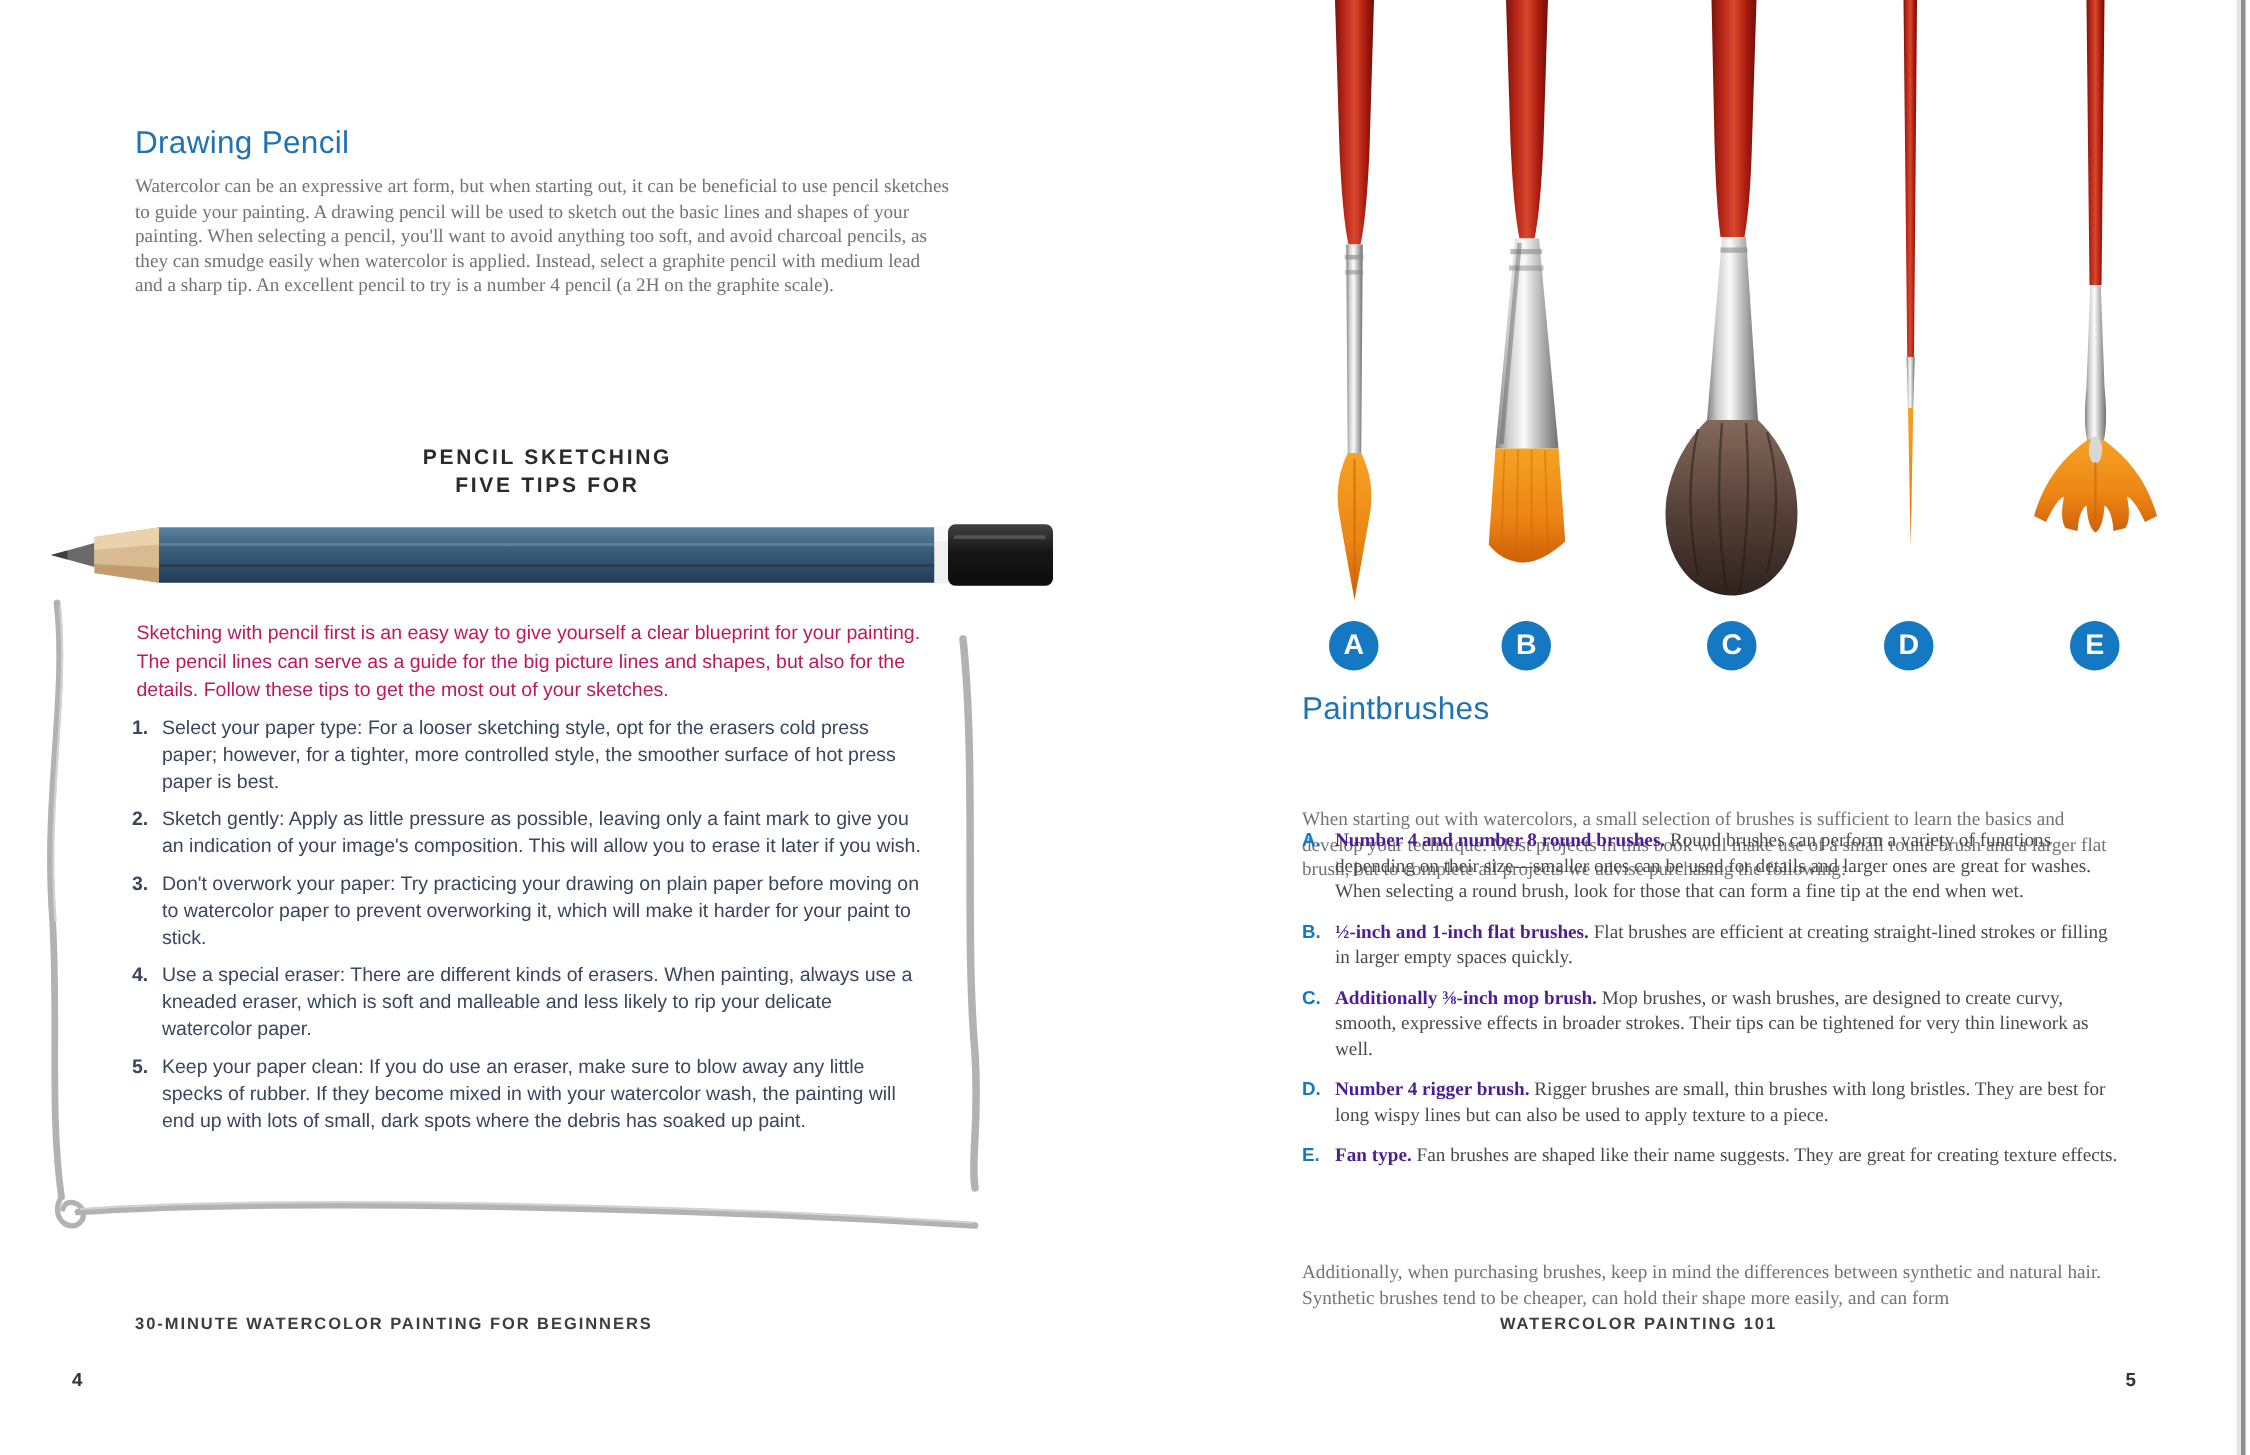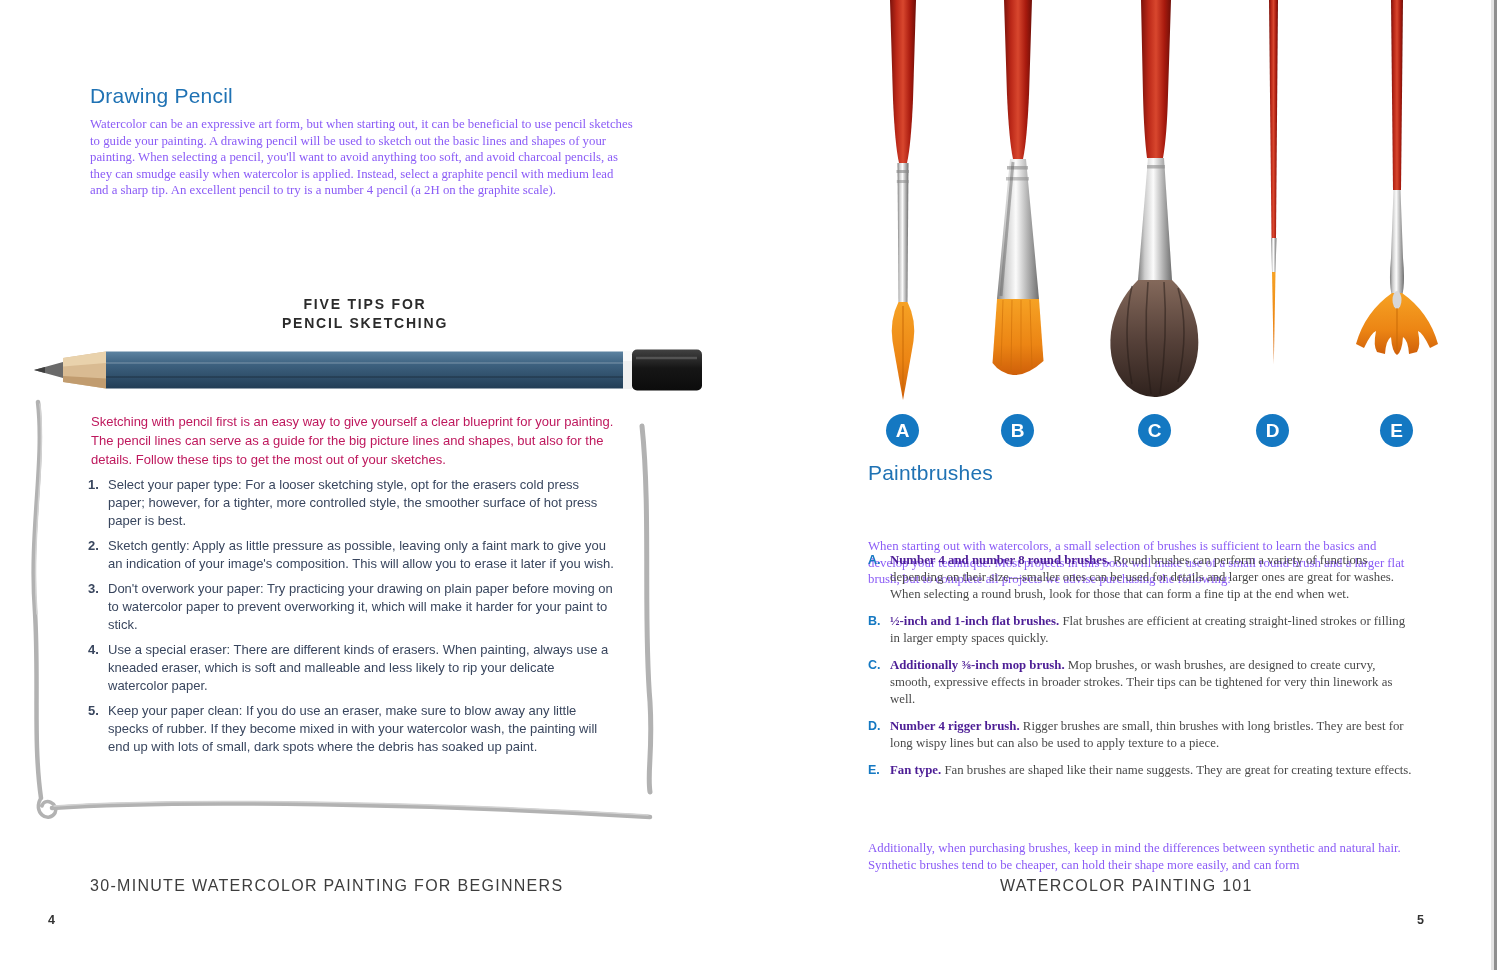--- a/index.html
+++ b/index.html
@@ -1,21 +1,21 @@
 <!DOCTYPE html>
 <html><head>
 <meta charset="utf-8">
 <style>
   * { margin:0; padding:0; box-sizing:border-box; }
   html,body { width:1500px; height:970px; }
   body { background:#ffffff; font-family:"Liberation Sans", sans-serif; overflow:hidden; }
   .page { position:relative; width:1500px; height:970px; background:#fff; }
 
   
-  .serif { font-family:"Liberation Serif", serif; font-size:12.8px; line-height:16.6px; color:#8b5cf6; }
+  .serif { font-family:"Liberation Serif", serif; font-size:12.8px; line-height:16.6px; color:#737373; }
   .sans  { font-family:"Liberation Sans", sans-serif; }
   h1.sec-heading { position:absolute; font-size:21px; font-weight:400; color:#1f72b4; letter-spacing:.2px; }
 
   
   .heading-left { left:90px; top:84px; }
   .intro-left { position:absolute; left:90px; top:116px; width:545px; }
 
   .tips-title { position:absolute; left:205px; top:295px; width:320px; text-align:center;
                 font-weight:700; font-size:14px; line-height:19px; letter-spacing:1.8px; color:#2b2b2b; }
 
@@ -47,41 +47,41 @@
                         font-weight:700; font-size:12.5px; color:#1478c2; line-height:17px; }
   .brush-list p { flex:1; font-family:"Liberation Serif", serif; font-size:12.8px; line-height:17px; color:#4a4a4a; }
   .brush-list p b { font-weight:700; color:#4c1d95; }
 
   .closing { position:absolute; left:868px; top:840px; width:548px; }
 
   
   .footer-num { position:absolute; top:913px; font-size:12.5px; font-weight:700; color:#333; }
   .fn-left { left:48px; }
   .fn-right { left:1417px; }
-  .footer-title { position:absolute; top:877px; font-size:16px; letter-spacing:1.3px; color:#3d3d3d; }
+  .footer-title { position:absolute; top:877px; font-size:11px; letter-spacing:1.3px; color:#3d3d3d;font-weight:bold; }
   .ft-left { left:90px; }
   .ft-right { left:1000px; width:385px; }
 
   .page-edge { position:absolute; left:1494px; top:0; width:2.5px; height:970px; background:#8f8f8f; }
   .page-edge-soft { position:absolute; left:1491px; top:0; width:3px; height:970px; background:#e4e4e4; }
 </style>
 </head>
 <body>
 
 <div class="page">
 
   <section>
 
     <h1 class="sec-heading heading-left">Drawing Pencil</h1>
 
     <p class="serif intro-left">Watercolor can be an expressive art form, but when starting out, it can be beneficial to use pencil sketches to guide your painting. A drawing pencil will be used to sketch out the basic lines and shapes of your painting. When selecting a pencil, you'll want to avoid anything too soft, and avoid charcoal pencils, as they can smudge easily when watercolor is applied. Instead, select a graphite pencil with medium lead and a sharp tip. An excellent pencil to try is a number 4 pencil (a 2H on the graphite scale).</p>
 
     <div class="tips-title">
+      <div>PENCIL SKETCHING</div>
       <div>FIVE TIPS FOR</div>
-      <div>PENCIL SKETCHING</div>
     </div>
 
     <svg class="pencil-svg" width="690" height="42" viewBox="0 0 690 42">
       <defs>
         <linearGradient id="pBody" x1="0" y1="0" x2="0" y2="1">
           <stop offset="0" stop-color="#5d83a1"></stop>
           <stop offset="0.35" stop-color="#3d617f"></stop>
           <stop offset="0.72" stop-color="#2e4d68"></stop>
           <stop offset="1" stop-color="#223d55"></stop>
         </linearGradient>

